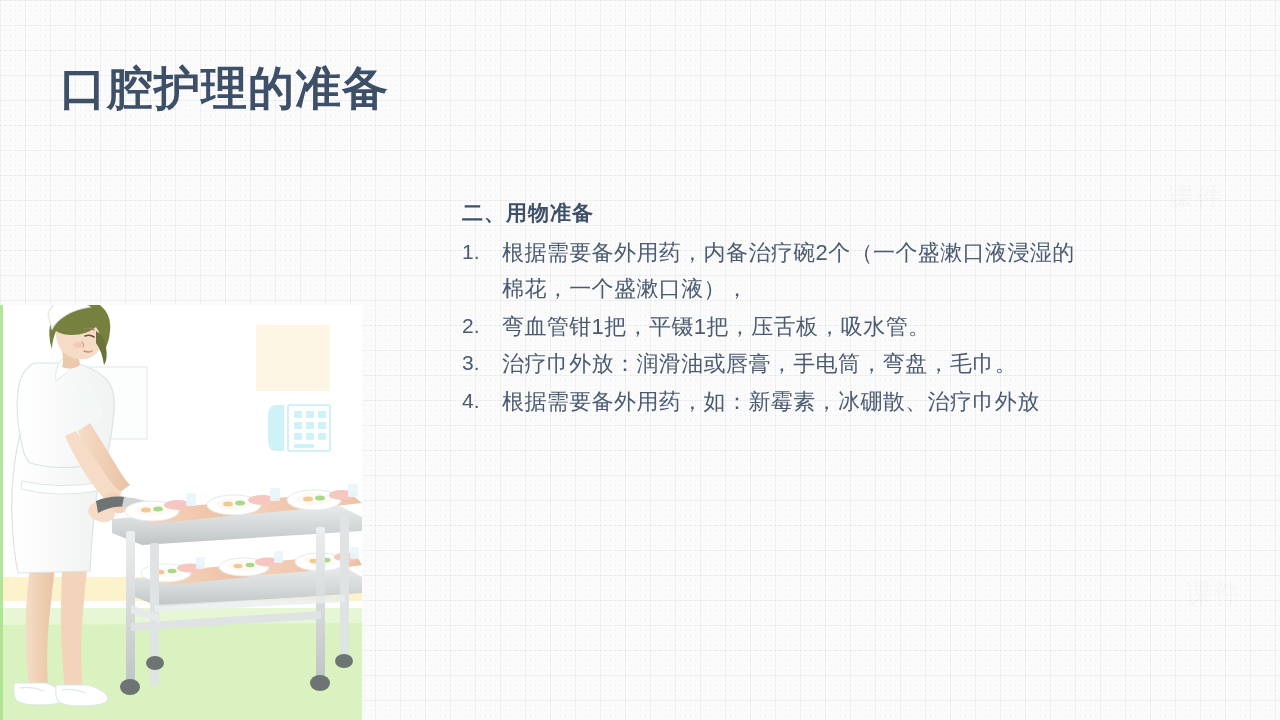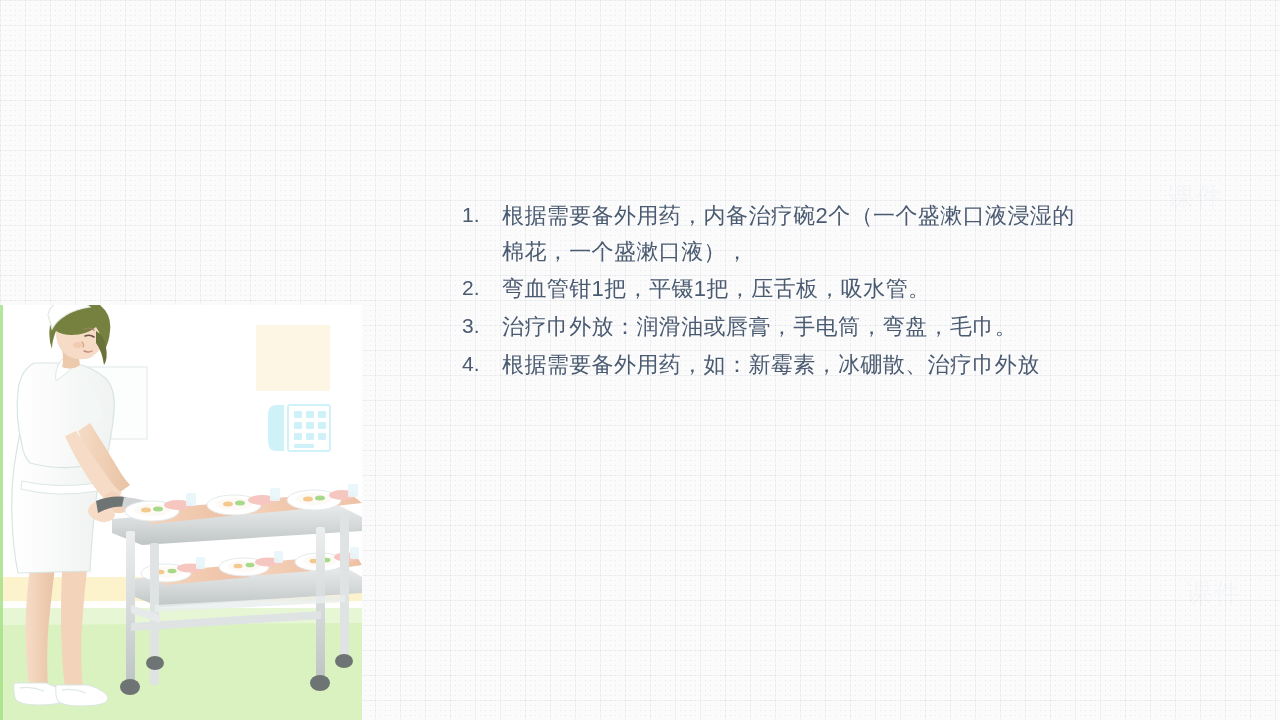--- a/index.html
+++ b/index.html
@@ -109,20 +109,21 @@
     width: 362px;
     height: 415px;
     overflow: hidden;
   }
 </style>
 </head>
 <body>
 
 <div class="slide">
 
+  <div class="title">口腔护理的准备</div>
 
   <div class="watermark wm-top">课件</div>
   <div class="watermark wm-bottom">课件</div>
 
   <div class="illustration">
     <svg width="362" height="415" viewBox="0 0 362 415">
       <defs>
         <linearGradient id="skinG" x1="0" y1="0" x2="1" y2="0">
           <stop offset="0%" stop-color="#f6dcc6"></stop>
           <stop offset="100%" stop-color="#e8c2a4"></stop>
@@ -297,20 +298,21 @@
         <ellipse cx="155" cy="358" rx="9" ry="7" fill="#6e7374"></ellipse>
         <ellipse cx="320" cy="378" rx="10" ry="8" fill="#6e7374"></ellipse>
         <ellipse cx="344" cy="356" rx="9" ry="7" fill="#6e7374"></ellipse>
       </g>
 
       <rect x="0" y="0" width="3" height="415" fill="#a6e08a" opacity="0.85"></rect>
     </svg>
   </div>
 
   <div class="content">
+    <div class="content-heading">二、用物准备</div>
     <ol class="item-list">
       <li class="item">
         <span class="item-num">1.</span>
         <span class="item-text">根据需要备外用药，内备治疗碗2个（一个盛漱口液浸湿的棉花，一个盛漱口液），</span>
       </li>
       <li class="item">
         <span class="item-num">2.</span>
         <span class="item-text">弯血管钳1把，平镊1把，压舌板，吸水管。</span>
       </li>
       <li class="item">

